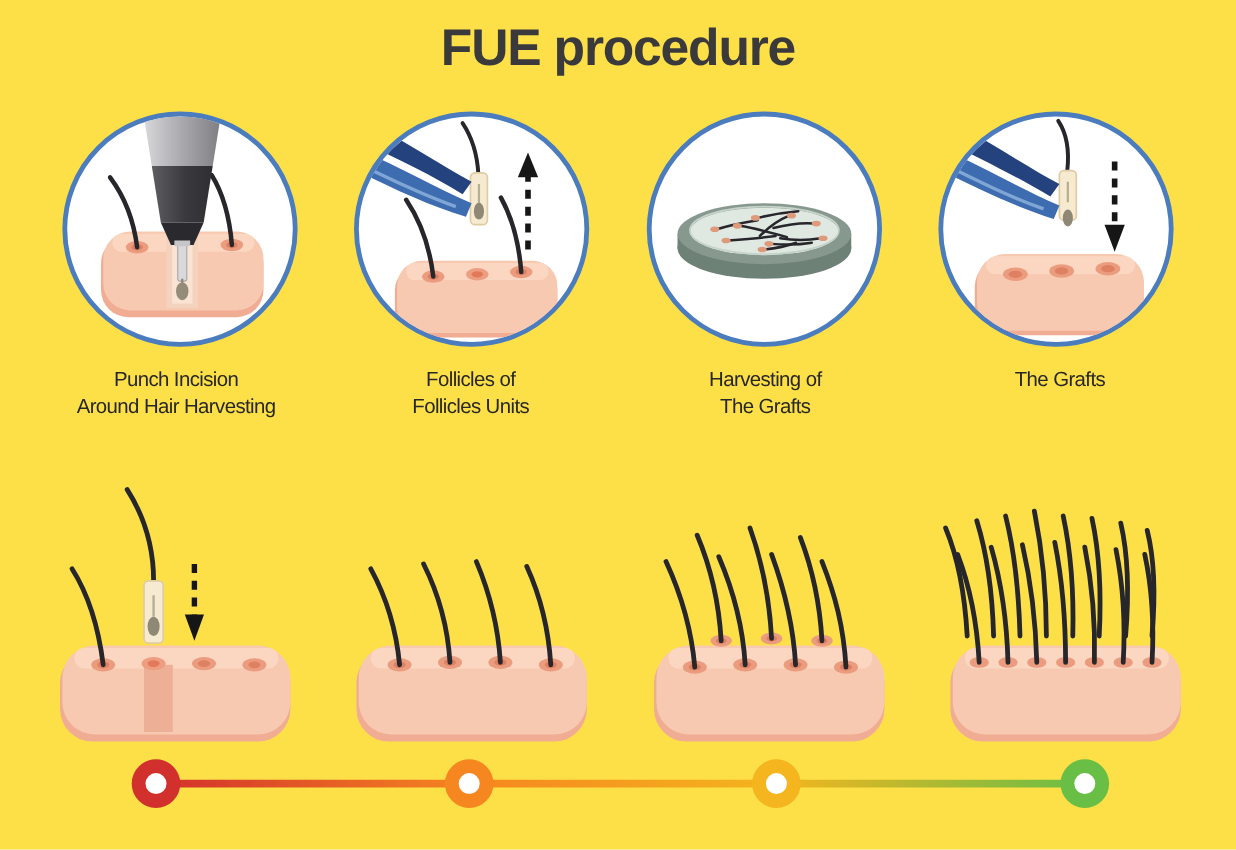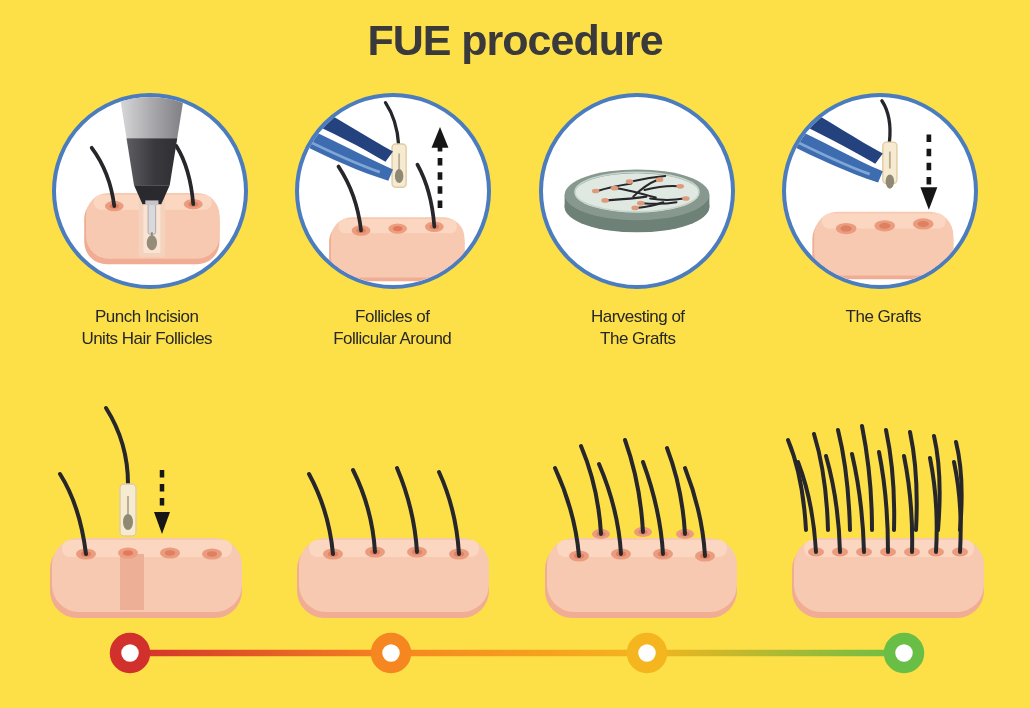--- a/index.html
+++ b/index.html
@@ -185,25 +185,25 @@
 
         <line x1="152" y1="40" x2="152" y2="98" stroke="#161616" stroke-width="5" stroke-dasharray="8 7"></line>
         <polygon points="143,96 161,96 152,120" fill="#161616"></polygon>
       </svg>
     </div>
   </div>
 
   <div class="labels-row">
     <div class="step-label">
       <div>Punch Incision</div>
-      <div>Units Hair Follicles</div>
+      <div>Around Hair Harvesting</div>
     </div>
     <div class="step-label">
       <div>Follicles of</div>
-      <div>Follicular Around</div>
+      <div>Follicles Units</div>
     </div>
     <div class="step-label">
       <div>Harvesting of</div>
       <div>The Grafts</div>
     </div>
     <div class="step-label">
       <div>The Grafts</div>
     </div>
   </div>
 

